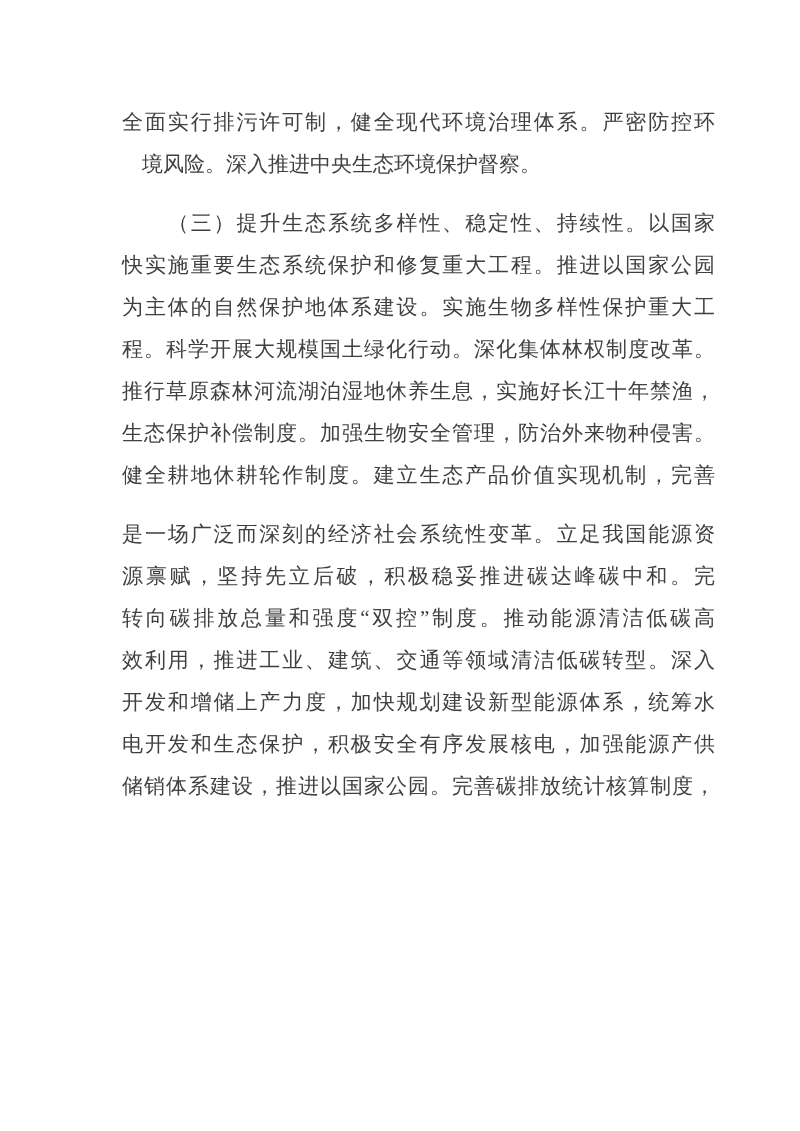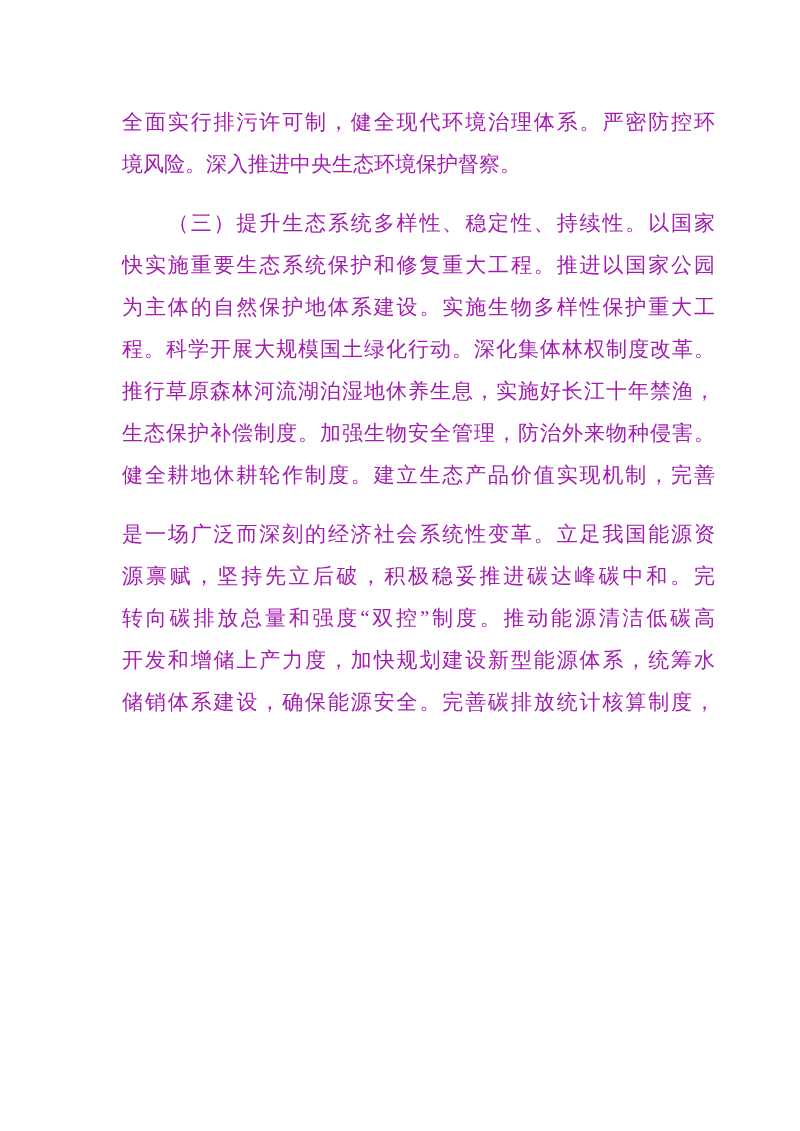--- a/index.html
+++ b/index.html
@@ -35,42 +35,45 @@
     font-size: 21px;
     line-height: 42px;
     height: 42px;
     text-align: justify;
     text-align-last: justify;
     -moz-text-align-last: justify;
     white-space: pre-wrap;
   }
   .line.short {
     text-align-last: left;
+    margin-left: 20px;
     -moz-text-align-last: left;
   }
 </style>
 </head>
 <body style="background: rgb(255, 255, 255);">
 
 <div class="page">
-  <div class="content" id="doc-content" style="color: #a21caf;">
+  <div class="content" id="doc-content" style="color: #404040;">
       <div class="para">
         <div class="line">全面实行排污许可制，健全现代环境治理体系。严密防控环</div>
         <div class="line short">境风险。深入推进中央生态环境保护督察。</div>
       </div>
       <div class="para">
         <div class="line">　　（三）提升生态系统多样性、稳定性、持续性。以国家</div>
         <div class="line">快实施重要生态系统保护和修复重大工程。推进以国家公园</div>
         <div class="line">为主体的自然保护地体系建设。实施生物多样性保护重大工</div>
         <div class="line">程。科学开展大规模国土绿化行动。深化集体林权制度改革。</div>
         <div class="line">推行草原森林河流湖泊湿地休养生息，实施好长江十年禁渔，</div>
         <div class="line">生态保护补偿制度。加强生物安全管理，防治外来物种侵害。</div>
         <div class="line">健全耕地休耕轮作制度。建立生态产品价值实现机制，完善</div>
       </div>
       <div class="para">
         <div class="line">是一场广泛而深刻的经济社会系统性变革。立足我国能源资</div>
         <div class="line">源禀赋，坚持先立后破，积极稳妥推进碳达峰碳中和。完</div>
         <div class="line">转向碳排放总量和强度“双控”制度。推动能源清洁低碳高</div>
+        <div class="line">效利用，推进工业、建筑、交通等领域清洁低碳转型。深入</div>
         <div class="line">开发和增储上产力度，加快规划建设新型能源体系，统筹水</div>
-        <div class="line">储销体系建设，确保能源安全。完善碳排放统计核算制度，</div>
+        <div class="line">电开发和生态保护，积极安全有序发展核电，加强能源产供</div>
+        <div class="line">储销体系建设，推进以国家公园。完善碳排放统计核算制度，</div>
       </div>
     </div>
 </div>
 
 </body></html>

